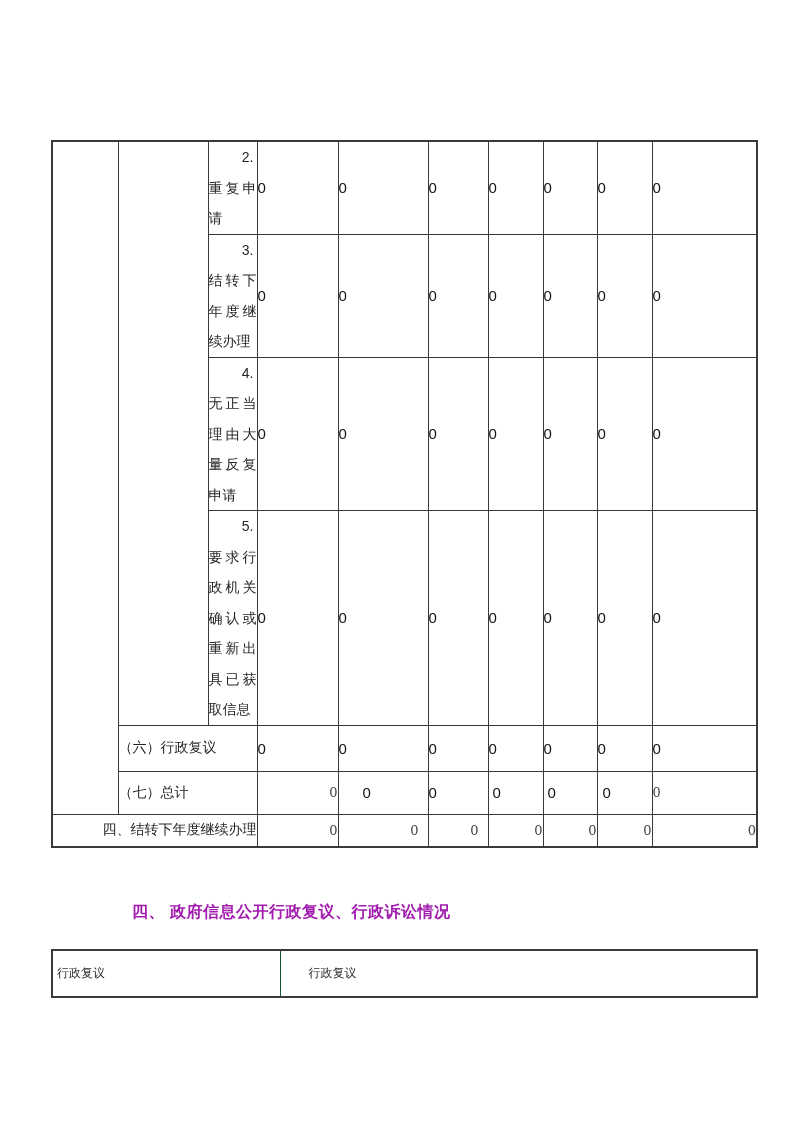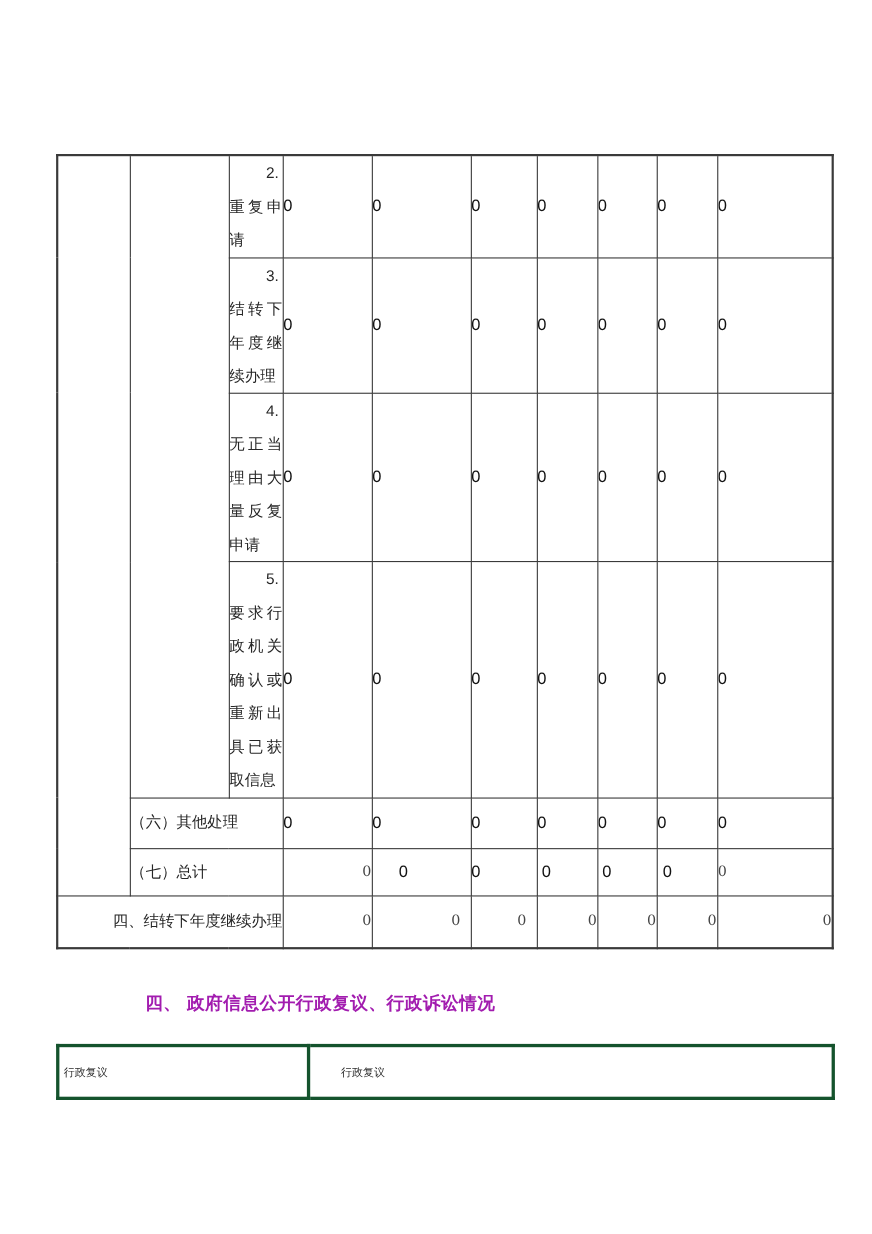--- a/index.html
+++ b/index.html
@@ -33,21 +33,21 @@
   td.lab6{vertical-align:middle;font-size:14px;padding-left:28px;white-space:nowrap;}
   td.labz{vertical-align:middle;font-size:14px;text-align:right;padding-right:2px;white-space:nowrap;}
 
   
   .h4{position:absolute;left:132px;top:902px;font-size:16px;font-weight:700;color:#a21caf;
       letter-spacing:0.5px;}
 
   
   table.t2{position:absolute;left:51px;top:949px;border-collapse:collapse;table-layout:fixed;
            width:705px;border:2px solid #3a3a3a;}
-  table.t2 td{border:3px solid #14532d;vertical-align:middle;font-size:10px;color:#2d2d2d;
+  table.t2 td{border:1px solid #14532d;vertical-align:middle;font-size:12px;color:#2d2d2d;
               height:43px;overflow:hidden;}
   td.t2a{padding-left:4px;}
   td.t2b{padding-left:28px;}
 </style>
 </head>
 <body>
 
 <div class="page">
 
   <table class="t1">
@@ -117,42 +117,42 @@
       <td class="d cA">0</td>
       <td class="d cB">0</td>
       <td class="d cC">0</td>
       <td class="d cD">0</td>
       <td class="d cE">0</td>
       <td class="d cF">0</td>
       <td class="d cG">0</td>
     </tr>
 
     <tr style="height:46px">
-      <td colspan="2" class="lab6">（六）其他处理</td>
+      <td colspan="2" class="lab6">（六）行政复议</td>
       <td class="d cA">0</td>
       <td class="d cB">0</td>
       <td class="d cC">0</td>
       <td class="d cD">0</td>
       <td class="d cE">0</td>
       <td class="d cF">0</td>
       <td class="d cG">0</td>
     </tr>
 
     <tr style="height:43px">
       <td colspan="2" class="lab6">（七）总计</td>
       <td class="d serif t7a">0</td>
       <td class="d cB" style="padding-left:24px">0</td>
       <td class="d cC">0</td>
       <td class="d cD" style="padding-left:4px">0</td>
       <td class="d cE" style="padding-left:4px">0</td>
       <td class="d cF" style="padding-left:5px">0</td>
       <td class="d serif t7g">0</td>
     </tr>
 
-    <tr style="height:48px">
+    <tr style="height:33px">
       <td colspan="3" class="labz">四、结转下年度继续办理</td>
       <td class="d serif rz rza">0</td>
       <td class="d serif rz" style="padding-right:9px">0</td>
       <td class="d serif rz" style="padding-right:9px">0</td>
       <td class="d serif rz">0</td>
       <td class="d serif rz">0</td>
       <td class="d serif rz">0</td>
       <td class="d serif rz">0</td>
     </tr>
   </tbody>

